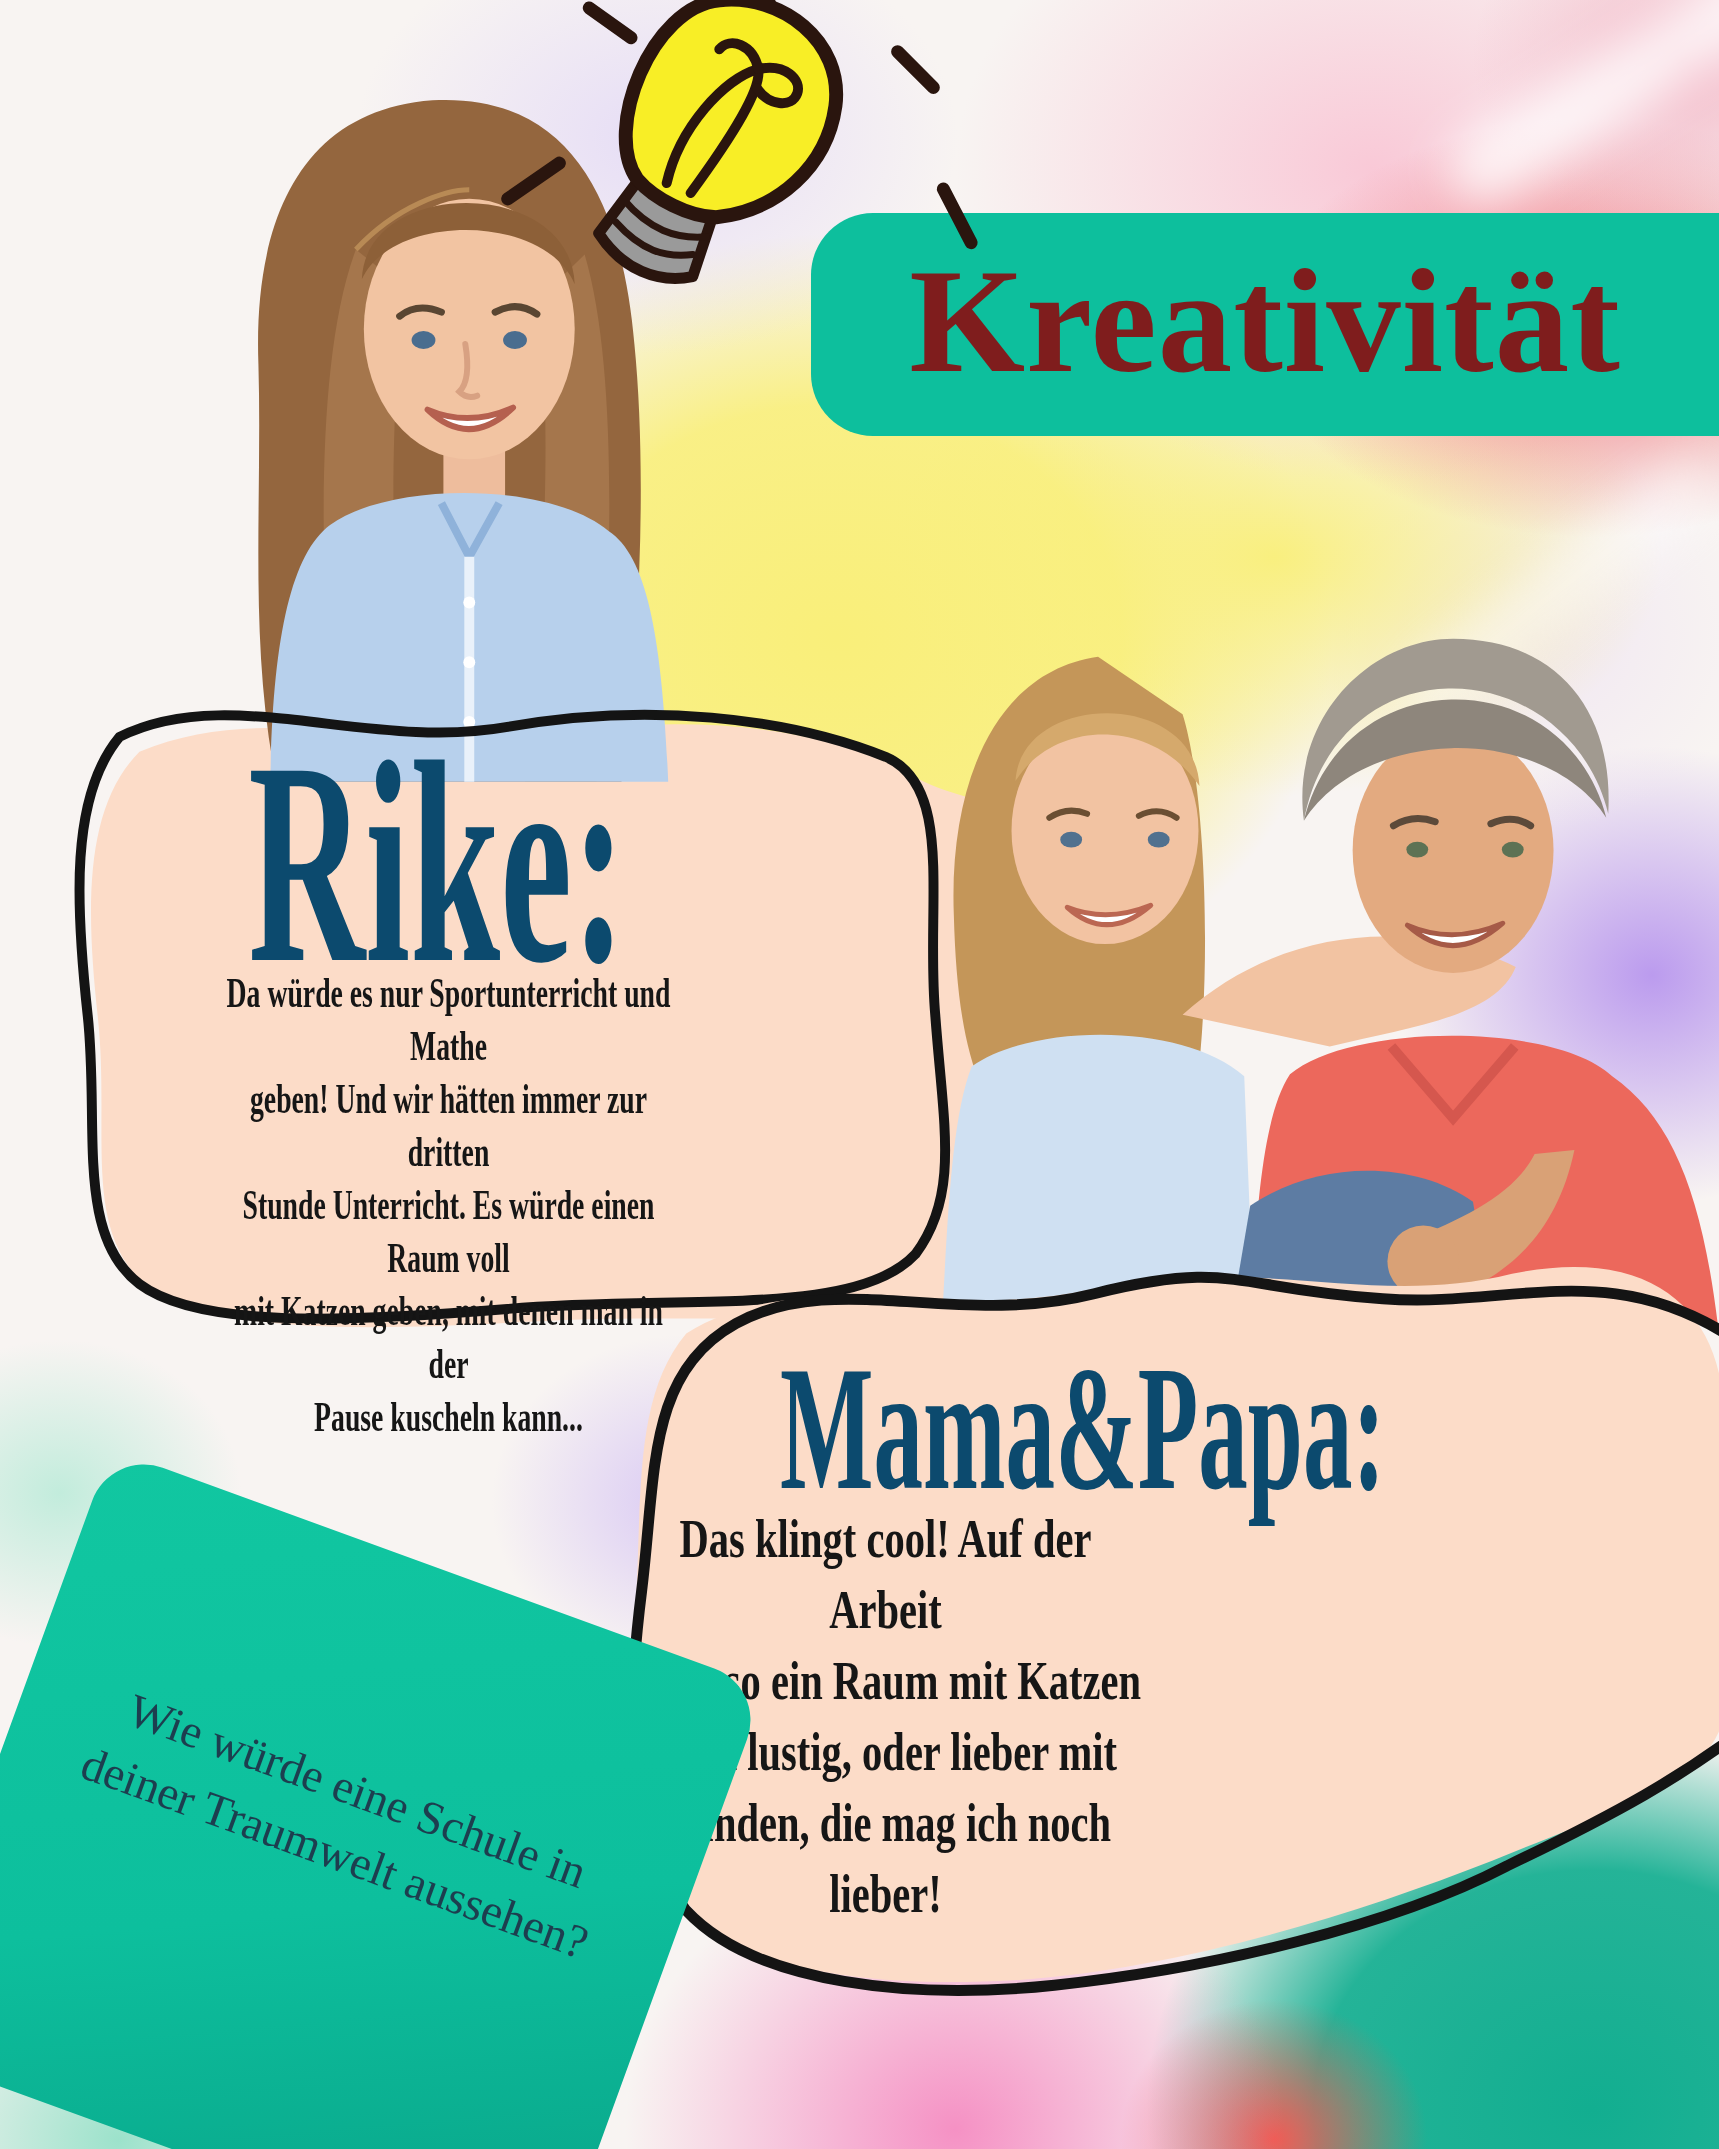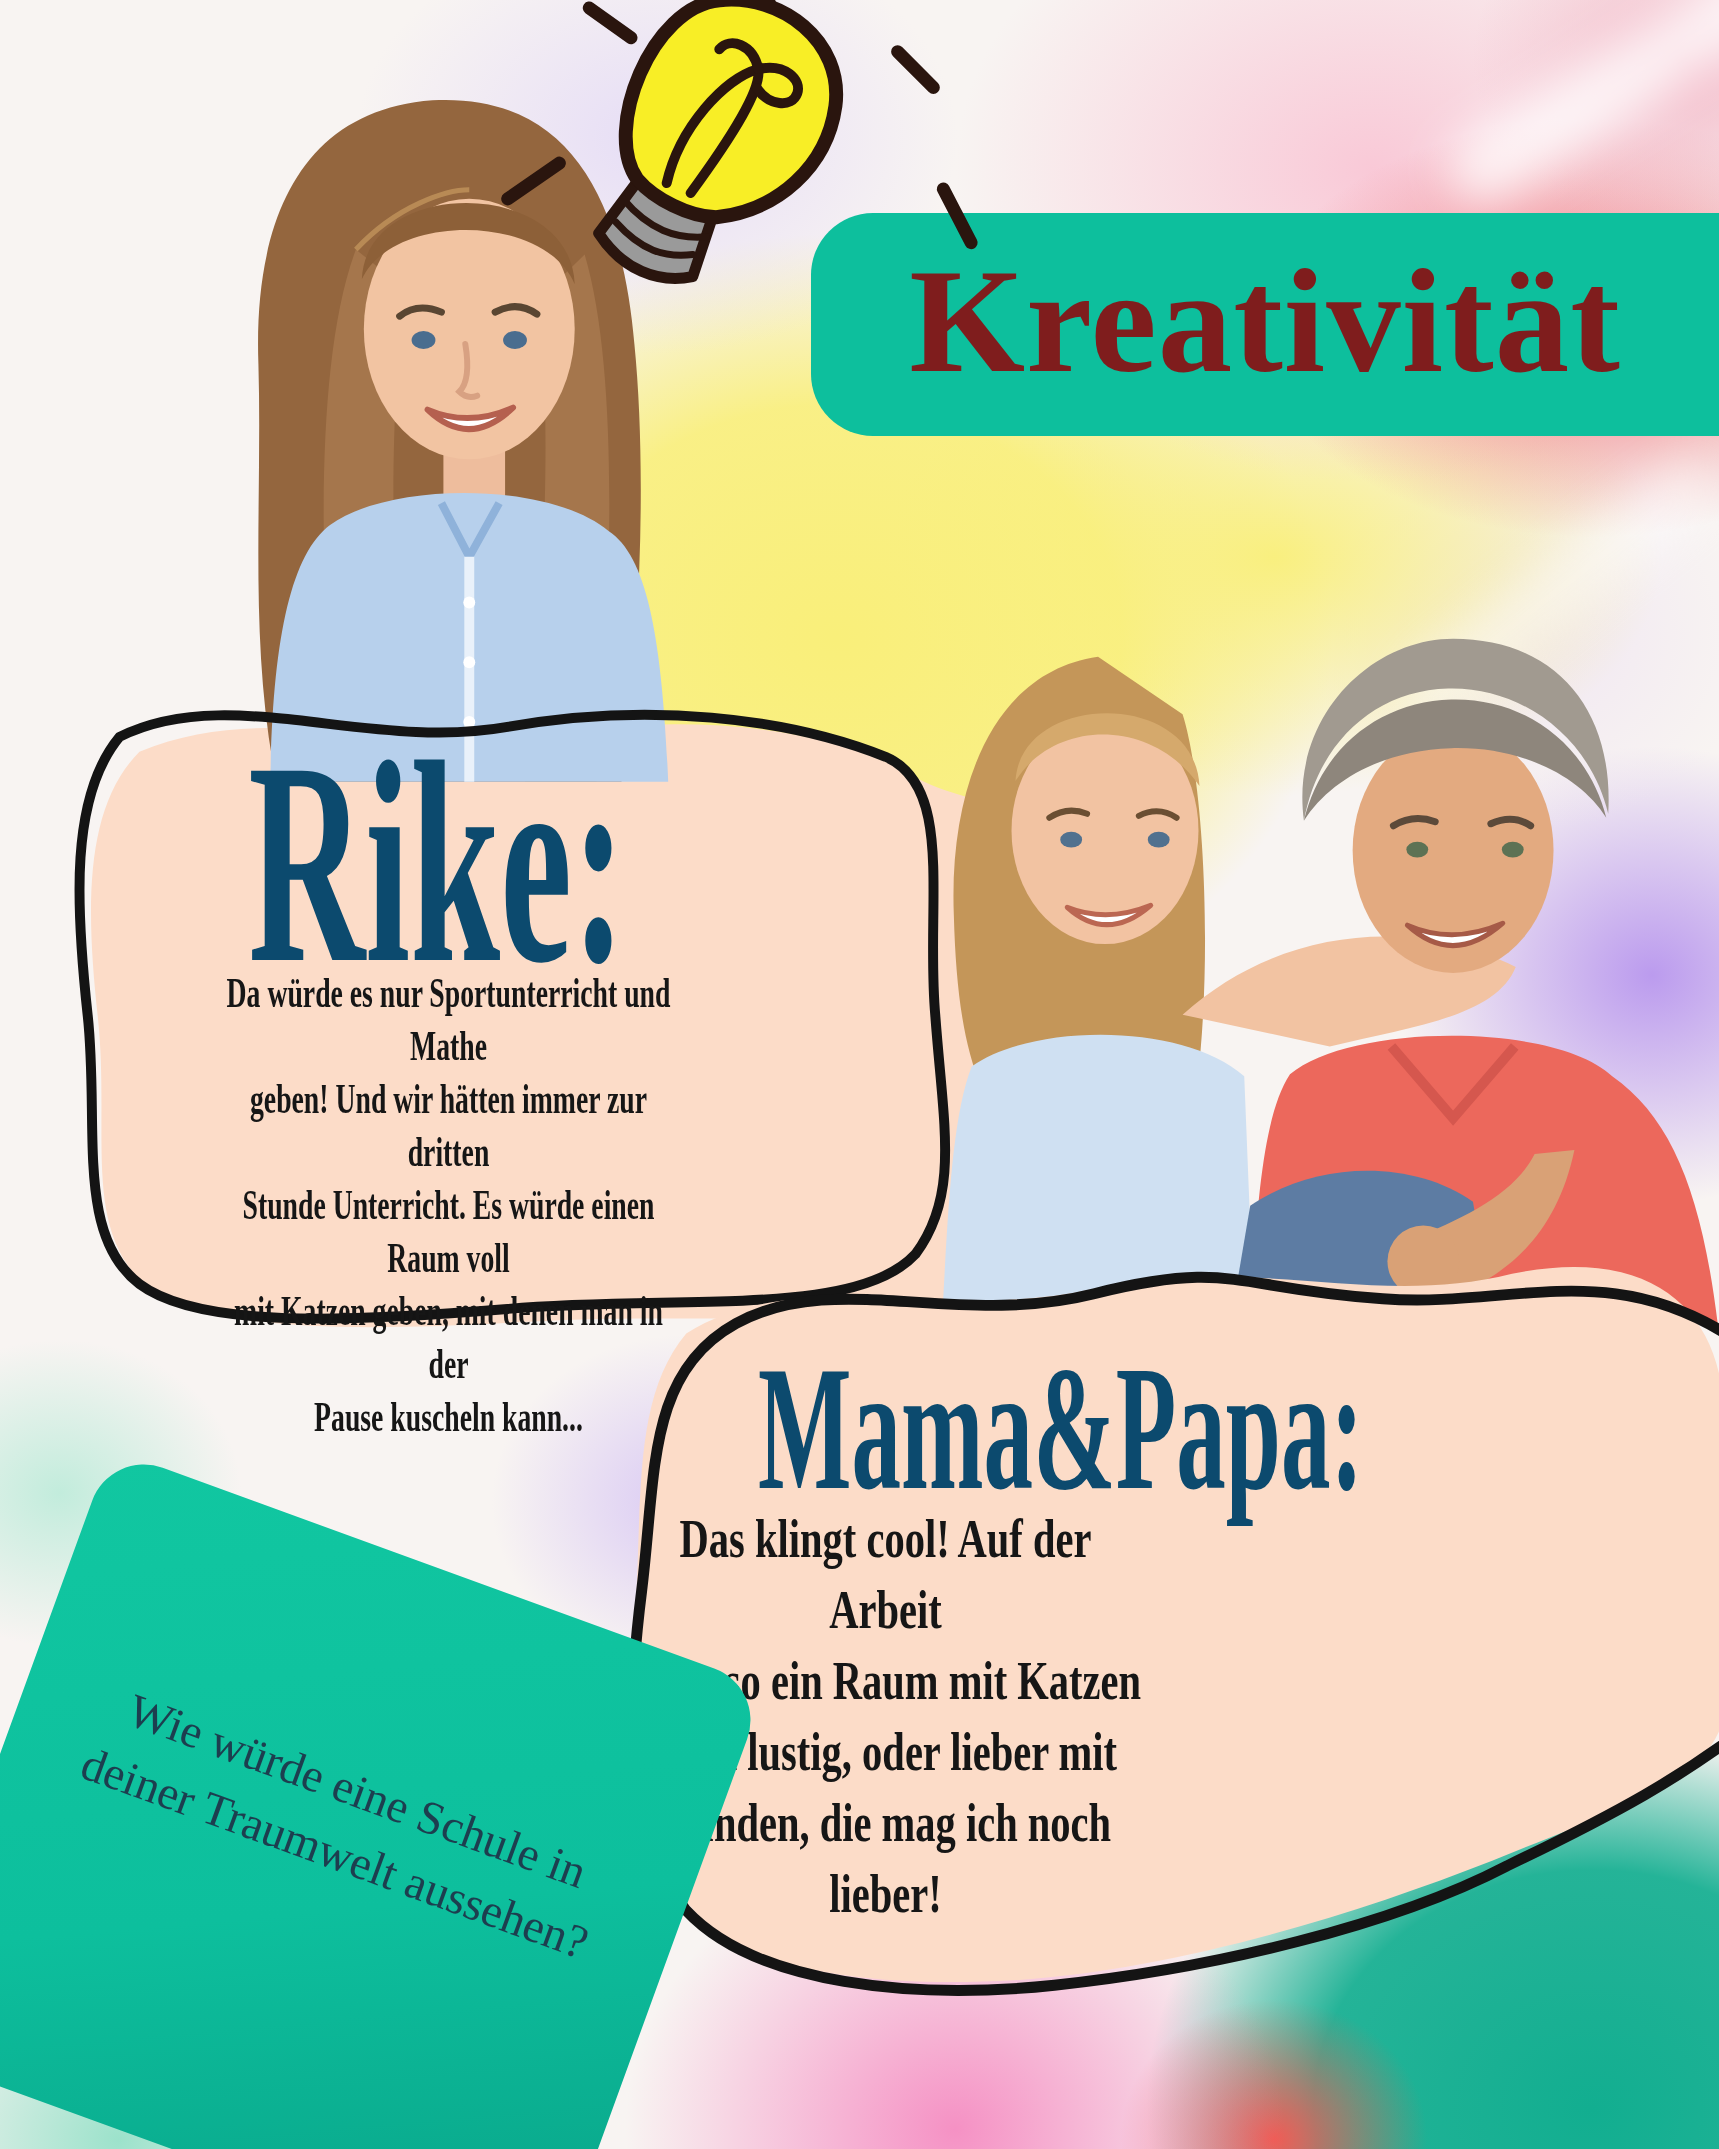--- a/index.html
+++ b/index.html
@@ -42,21 +42,21 @@
   #rike-outline-svg{left:30px;top:657px;z-index:4;}
   #mp-svg{left:537px;top:1214px;z-index:5;}
 
   
   .speech-heading{font-weight:bold;color:#0c4a6e;line-height:1;text-align:left;white-space:nowrap;}
   .speech-body{font-weight:bold;color:#161616;text-align:center;}
   #rike-heading{left:100px;top:718px;width:697px;font-size:289px;z-index:6;}
   #rike-heading .squeeze{display:inline-block;transform:scaleX(.56);transform-origin:center;}
   #rike-body{left:100px;top:967px;width:697px;font-size:42px;line-height:53px;z-index:6;
     transform:scaleX(.66);transform-origin:center top;}
-  #mp-heading{left:520px;top:1340px;width:687px;font-size:177px;z-index:6;}
+  #mp-heading{left:542px;top:1340px;width:687px;font-size:177px;z-index:6;}
   #mp-heading .squeeze{display:inline-block;transform:scaleX(.56);transform-origin:center;}
   #mp-body{left:537px;top:1504px;width:697px;font-size:54px;line-height:71px;z-index:6;
     transform:scaleX(.75);transform-origin:center top;}
 
   
   #question-card{left:111px;top:1449px;width:697px;height:637px;z-index:8;
     transform:rotate(20deg);transform-origin:0 0;border-radius:55px;
     background:linear-gradient(155deg,#11c7a1 0%,#0dbf9d 55%,#09a287 100%);}
   #question-text{margin:204px 28px 0 28px;text-align:center;
     font-size:47px;line-height:66px;color:#1d3e4f;}

